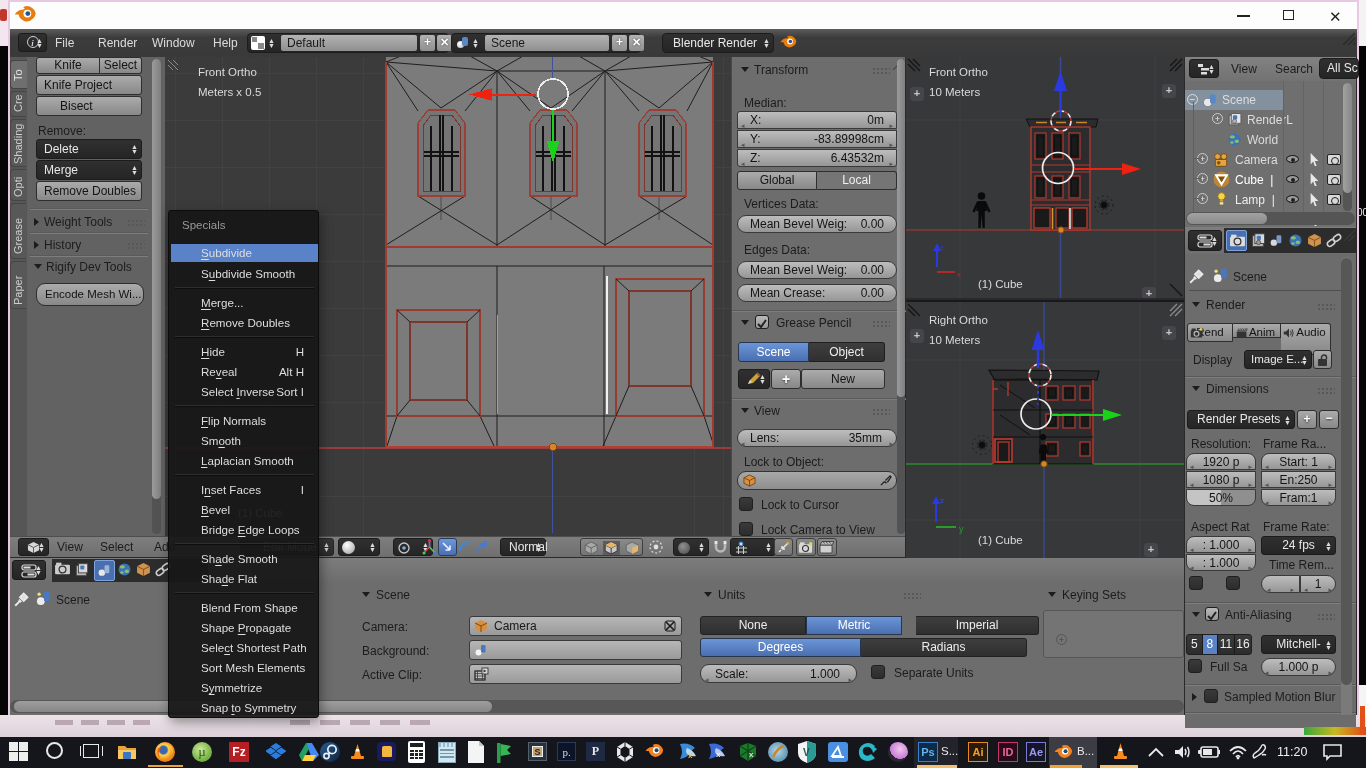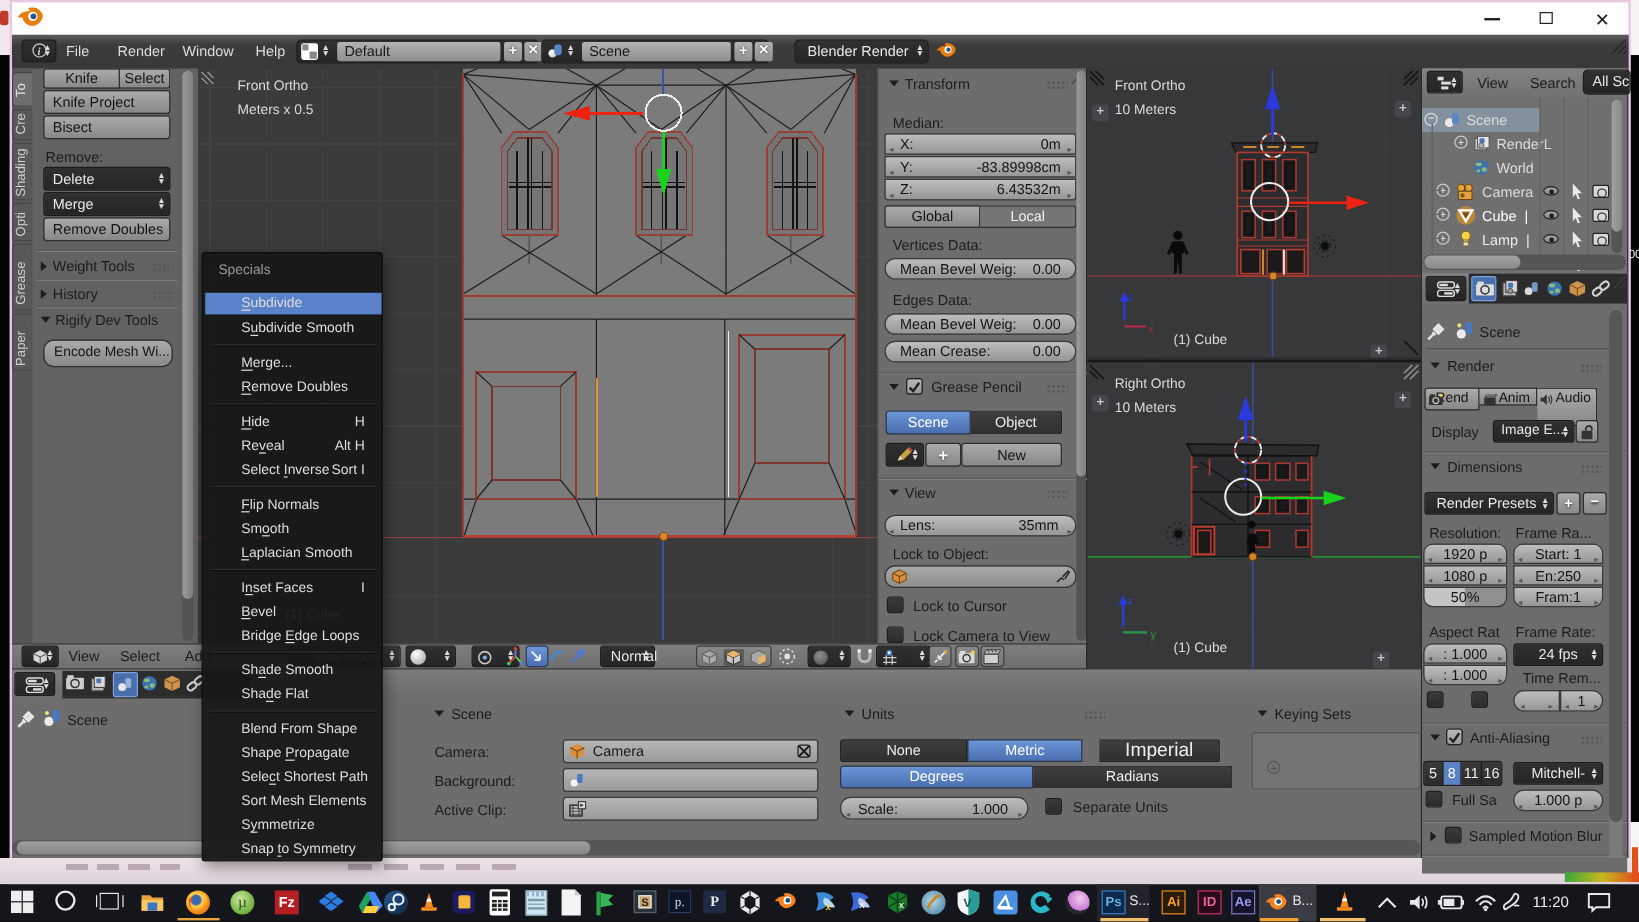--- a/index.html
+++ b/index.html
@@ -107,21 +107,21 @@
     <div class="abs" style="left:0;top:146px;width:16px;height:56px;background:#585858;border-radius:4px 0 0 4px;border:1px solid #454545;border-right:none">
         <span style="position:absolute;left:1px;top:50px;transform:rotate(-90deg);transform-origin:0 0;font-size:11px;color:#cecece;white-space:nowrap">Grease</span>
       </div>
     <div class="abs" style="left:0;top:204px;width:16px;height:48px;background:#585858;border-radius:4px 0 0 4px;border:1px solid #454545;border-right:none">
         <span style="position:absolute;left:1px;top:43px;transform:rotate(-90deg);transform-origin:0 0;font-size:11px;color:#cecece;white-space:nowrap">Paper</span>
       </div>
 
     <div class="btn abs" style="left:26px;top:0;width:64px;height:17px;border-radius:3px 0 0 3px;line-height:15px">Knife</div>
     <div class="btn abs" style="left:90px;top:0;width:42px;height:17px;border-radius:0 3px 3px 0;line-height:15px;border-left:none">Select</div>
     <div class="btn abs" style="left:26px;top:18px;width:106px;height:20px;line-height:18px;text-align:left;padding-left:7px">Knife Project</div>
-    <div class="btn abs" style="left:26px;top:39px;width:106px;height:20px;line-height:18px;text-align:left;padding-left:7px">Bisect</div>
+    <div class="btn abs" style="left:26px;top:39px;width:106px;height:20px;line-height:18px;text-align:left;padding-left:23px">Bisect</div>
     <div class="lbl abs" style="left:28px;top:67px">Remove:</div>
     <div class="btnd abs" style="left:26px;top:82px;width:106px;height:20px;line-height:18px;text-align:left;padding-left:7px">Delete<div class="updn">▲<br>▼</div></div>
     <div class="btnd abs" style="left:26px;top:103px;width:106px;height:20px;line-height:18px;text-align:left;padding-left:7px">Merge<div class="updn">▲<br>▼</div></div>
     <div class="btn abs" style="left:26px;top:124px;width:106px;height:20px;line-height:18px;text-align:left;padding-left:7px">Remove Doubles</div>
     <div class="sep" style="left:20px;top:151px;width:118px"></div>
     <div class="lbl abs" style="left:24px;top:158px;font-size:12px"><span class="tri" style="border-left:5px solid #1c1c1c;border-top:4px solid transparent;border-bottom:4px solid transparent;margin-right:5px"></span>Weight Tools</div>
     <div class="dots" style="left:117px;top:162px"></div>
     <div class="sep" style="left:20px;top:175px;width:118px"></div>
     <div class="lbl abs" style="left:24px;top:181px"><span class="tri" style="border-left:5px solid #1c1c1c;border-top:4px solid transparent;border-bottom:4px solid transparent;margin-right:5px"></span>History</div>
     <div class="dots" style="left:117px;top:185px"></div>
@@ -792,21 +792,21 @@
           <path d="M1 6.5 H11 M1 9 H11 M1 11.5 H11 M3.5 4 V13 M8.5 4 V13" stroke="#333" stroke-width="0.7"></path>
           <rect x="8" y="1" width="6" height="6" fill="#dadada" stroke="#333" stroke-width="0.9"></rect>
           <path d="M9.5 2.5 L12.5 4 L9.5 5.5 Z" fill="#333"></path>
         </svg>
     </div>
 
     <div class="lbl abs" style="left:694px;top:30px"><span class="tri" style="border-top:5px solid #1c1c1c;border-left:4px solid transparent;border-right:4px solid transparent;margin-right:6px;vertical-align:2px"></span>Units</div>
     <div class="dots" style="left:893px;top:34px"></div>
     <div class="abs" style="left:690px;top:58px;width:106px;height:19px;background:linear-gradient(#3e3e3e,#2f2f2f);border:1px solid #222;border-radius:3px 0 0 3px;color:#eee;font-size:12px;text-align:center;line-height:17px">None</div>
     <div class="abs" style="left:796px;top:58px;width:96px;height:19px;background:linear-gradient(#6b95d7,#4a6fb0);border:1px solid #27354f;color:#fff;font-size:12px;text-align:center;line-height:17px">Metric</div>
-    <div class="abs" style="left:906px;top:58px;width:101px;height:19px;background:linear-gradient(#3e3e3e,#2f2f2f);border:1px solid #222;border-left:none;border-radius:0 3px 3px 0;color:#eee;font-size:16px;text-align:center;line-height:17px">Imperial</div>
+    <div class="abs" style="left:906px;top:58px;width:123px;height:19px;background:linear-gradient(#3e3e3e,#2f2f2f);border:1px solid #222;border-left:none;border-radius:0 3px 3px 0;color:#eee;font-size:12px;text-align:center;line-height:17px">Imperial</div>
     <div class="abs" style="left:690px;top:80px;width:161px;height:19px;background:linear-gradient(#6b95d7,#4a6fb0);border:1px solid #27354f;border-radius:3px 0 0 3px;color:#fff;font-size:12px;text-align:center;line-height:17px">Degrees</div>
     <div class="abs" style="left:851px;top:80px;width:166px;height:19px;background:linear-gradient(#3e3e3e,#2f2f2f);border:1px solid #222;border-left:none;border-radius:0 3px 3px 0;color:#eee;font-size:12px;text-align:center;line-height:17px">Radians</div>
     <div class="abs sli" style="left:690px;top:106px;width:157px;height:19px;line-height:18px"><span style="margin-left:14px">Scale:</span><span style="position:absolute;right:16px">1.000</span><span style="position:absolute;left:4px;top:6px;font-size:7px;color:#555">◂</span><span style="position:absolute;right:4px;top:6px;font-size:7px;color:#555">▸</span></div>
     <div class="chk" style="left:861px;top:107px"></div>
     <div class="lbl abs" style="left:884px;top:108px">Separate Units</div>
 
     <div class="lbl abs" style="left:1038px;top:30px"><span class="tri" style="border-top:5px solid #1c1c1c;border-left:4px solid transparent;border-right:4px solid transparent;margin-right:6px;vertical-align:2px"></span>Keying Sets</div>
     <div class="abs" style="left:1033px;top:52px;width:141px;height:48px;background:#747474;border:1px solid #565656;border-radius:3px"></div>
     <div class="abs" style="left:1046px;top:76px;width:11px;height:11px;border:1px solid #555;border-radius:50%;color:#444;font-size:9px;line-height:10px;text-align:center">+</div>
 

